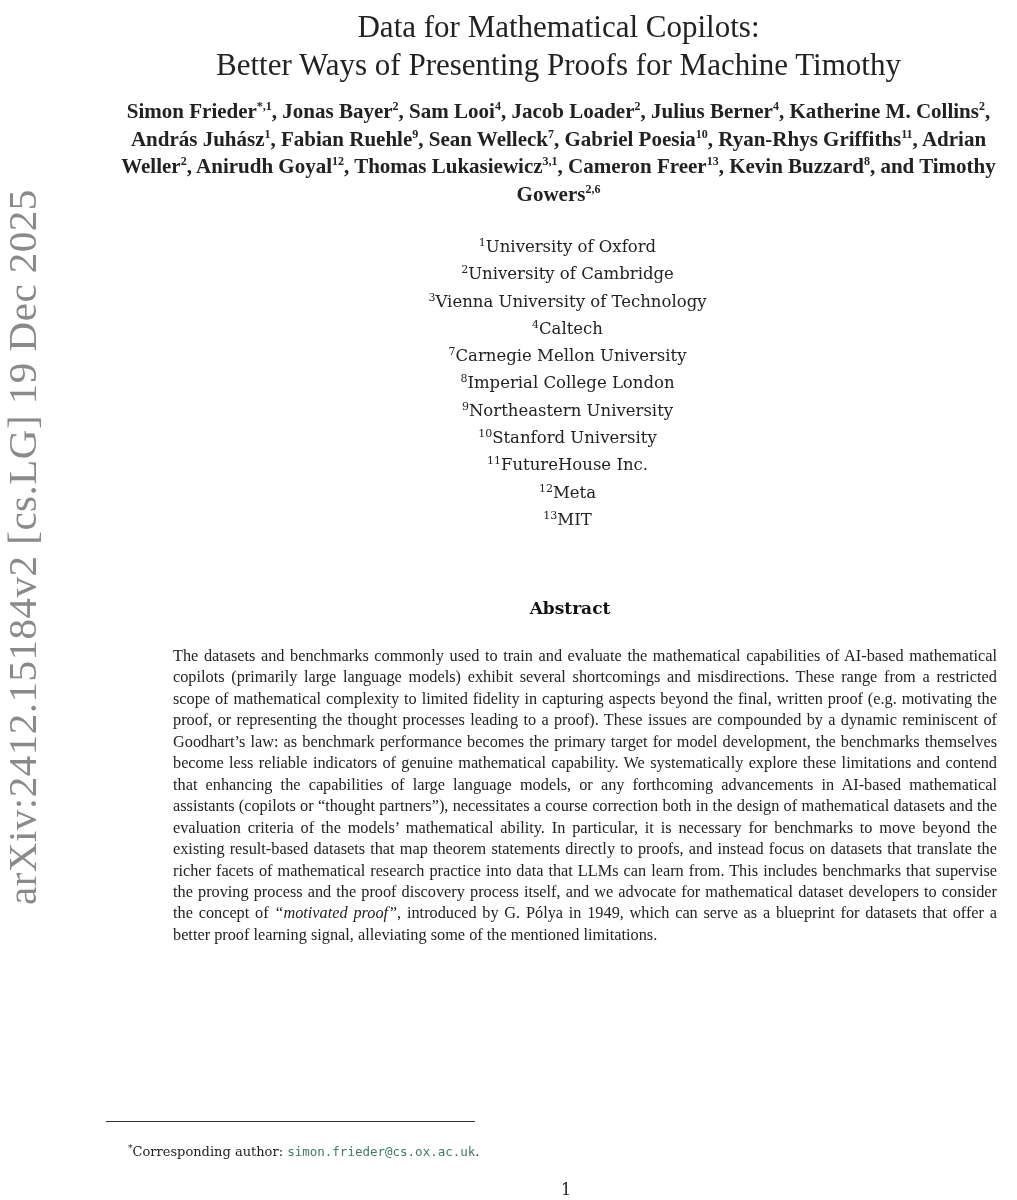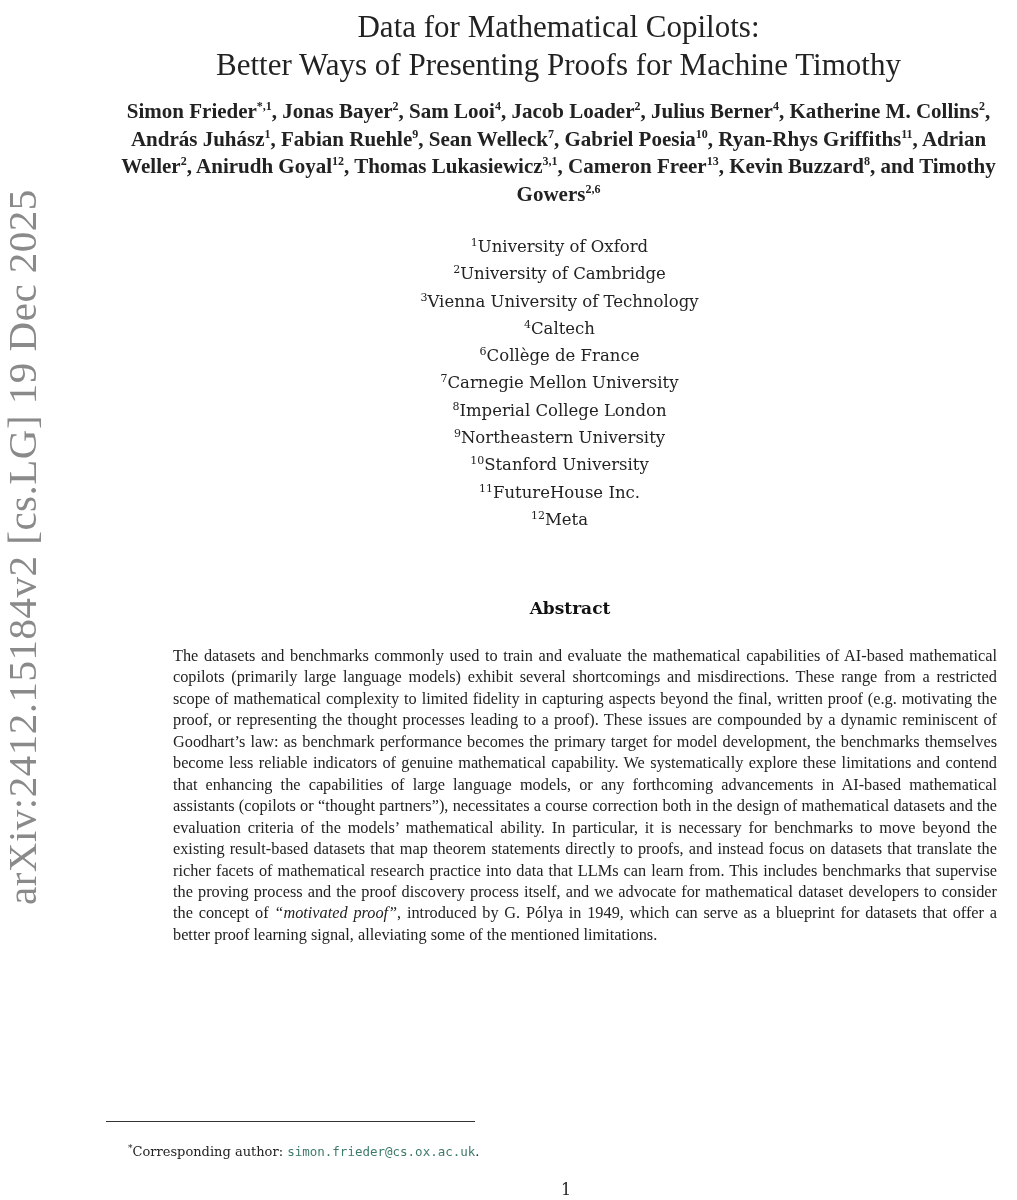--- a/index.html
+++ b/index.html
@@ -58,21 +58,21 @@
       font-weight: bold;
     }
     .authors sup {
       font-size: 12px;
       line-height: 0;
       vertical-align: super;
     }
     .affiliations {
       position: absolute;
       top: 233px;
-      left: 322px;
+      left: 330px;
       width: 475px;
       text-align: center;
       font-family: "DejaVu Serif", serif;
       font-size: 16.5px;
       line-height: 27.3px;
       color: #222;
     }
     .affiliations sup {
       font-size: 11px;
       line-height: 0;
@@ -150,27 +150,27 @@
   <h1 class="title-line">Better Ways of Presenting Proofs for Machine Timothy</h1>
 </header>
 
 <div class="authors" id="authors"><span>Simon Frieder</span><sup>*,1</sup><span>, </span><span>Jonas Bayer</span><sup>2</sup><span>, </span><span>Sam Looi</span><sup>4</sup><span>, </span><span>Jacob Loader</span><sup>2</sup><span>, </span><span>Julius Berner</span><sup>4</sup><span>, </span><span>Katherine M. Collins</span><sup>2</sup><span>, </span><span>András Juhász</span><sup>1</sup><span>, </span><span>Fabian Ruehle</span><sup>9</sup><span>, </span><span>Sean Welleck</span><sup>7</sup><span>, </span><span>Gabriel Poesia</span><sup>10</sup><span>, </span><span>Ryan-Rhys Griffiths</span><sup>11</sup><span>, </span><span>Adrian Weller</span><sup>2</sup><span>, </span><span>Anirudh Goyal</span><sup>12</sup><span>, </span><span>Thomas Lukasiewicz</span><sup>3,1</sup><span>, </span><span>Cameron Freer</span><sup>13</sup><span>, </span><span>Kevin Buzzard</span><sup>8</sup><span>, and </span><span>Timothy Gowers</span><sup>2,6</sup><span></span></div>
 
 <div class="affiliations" id="affiliations">
     <span class="aff-item"><sup>1</sup><span>University of Oxford</span></span>
     <span class="aff-item"><sup>2</sup><span>University of Cambridge</span></span>
     <span class="aff-item"><sup>3</sup><span>Vienna University of Technology</span></span>
     <span class="aff-item"><sup>4</sup><span>Caltech</span></span>
-    <span class="aff-item"><sup>6</sup><span>Collège de France</span></span>
     <span class="aff-item"><sup>7</sup><span>Carnegie Mellon University</span></span>
     <span class="aff-item"><sup>8</sup><span>Imperial College London</span></span>
     <span class="aff-item"><sup>9</sup><span>Northeastern University</span></span>
     <span class="aff-item"><sup>10</sup><span>Stanford University</span></span>
     <span class="aff-item"><sup>11</sup><span>FutureHouse Inc.</span></span>
     <span class="aff-item"><sup>12</sup><span>Meta</span></span>
+    <span class="aff-item"><sup>13</sup><span>MIT</span></span>
   </div>
 
 <div class="abstract-heading">Abstract</div>
 
 <p class="abstract-body"><span>The datasets and benchmarks commonly used to train and evaluate the mathematical capabilities of AI-based mathematical copilots (primarily large language models) exhibit several shortcomings and misdirections. These range from a restricted scope of mathematical complexity to limited fidelity in capturing aspects beyond the final, written proof (e.g. motivating the proof, or representing the thought processes leading to a proof). These issues are compounded by a dynamic reminiscent of Goodhart’s law: as benchmark performance becomes the primary target for model development, the benchmarks themselves become less reliable indicators of genuine mathematical capability. We systematically explore these limitations and contend that enhancing the capabilities of large language models, or any forthcoming advancements in AI-based mathematical assistants (copilots or “thought partners”), necessitates a course correction both in the design of mathematical datasets and the evaluation criteria of the models’ mathematical ability. In particular, it is necessary for benchmarks to move beyond the existing result-based datasets that map theorem statements directly to proofs, and instead focus on datasets that translate the richer facets of mathematical research practice into data that LLMs can learn from. This includes benchmarks that supervise the proving process and the proof discovery process itself, and we advocate for mathematical dataset developers to consider the concept of </span><em>“motivated proof”</em><span>, introduced by G. Pólya in 1949, which can serve as a blueprint for datasets that offer a better proof learning signal, alleviating some of the mentioned limitations.</span></p>
 
 <div class="footnote-rule"></div>
 
 <div class="footnote">
   <sup>*</sup><span>Corresponding author: </span><a class="email">simon.frieder@cs.ox.ac.uk</a><span>.</span>

